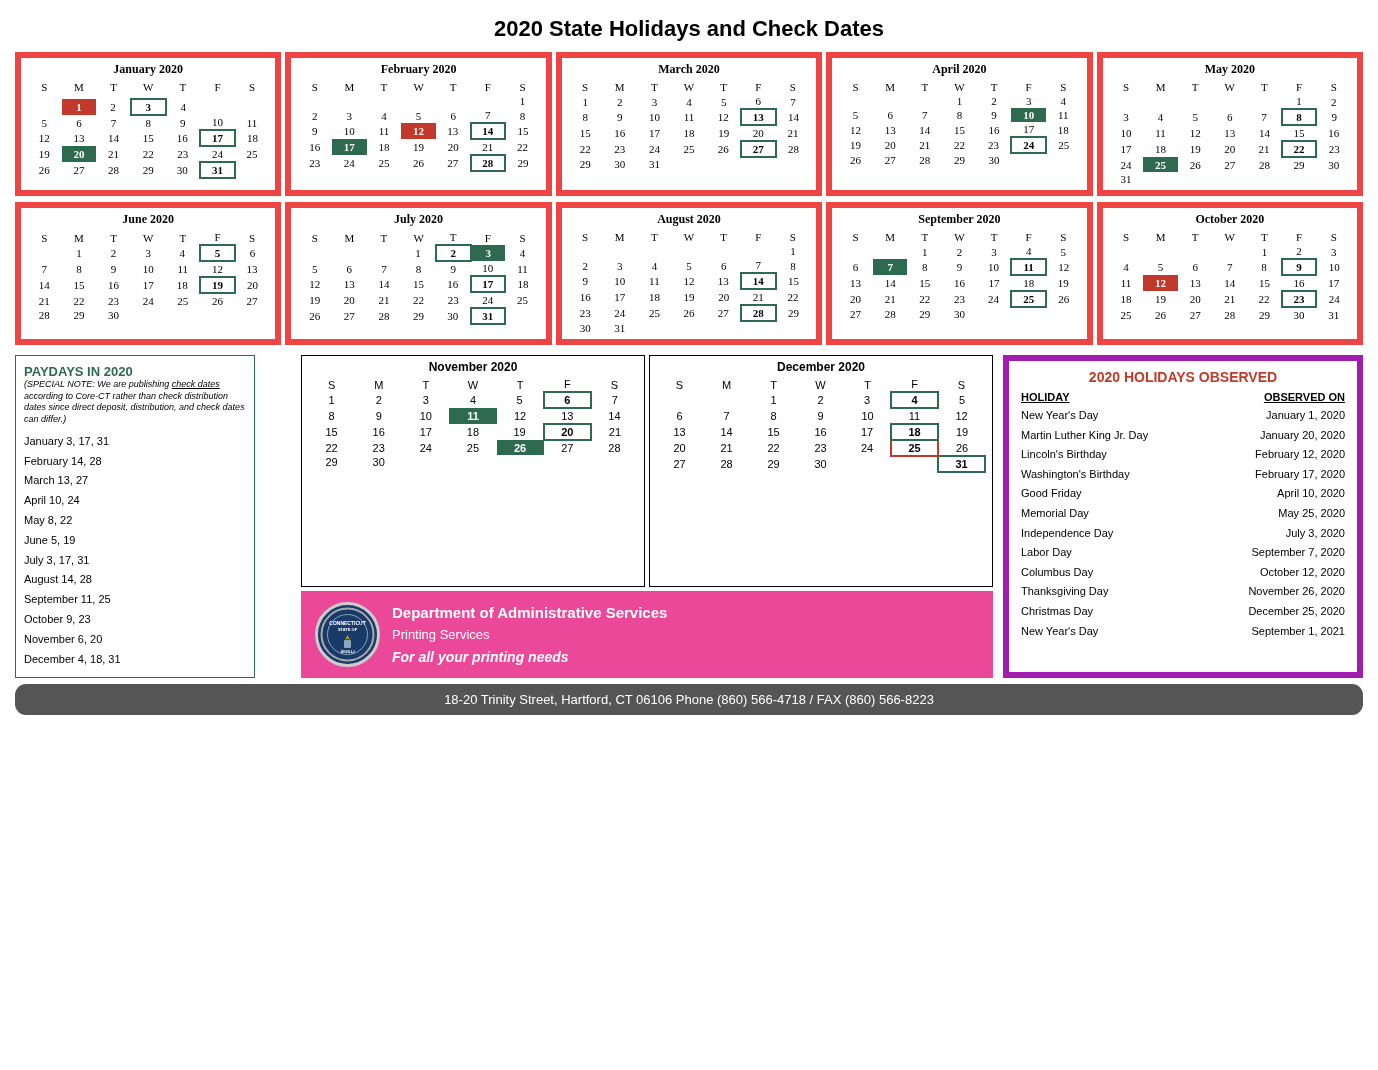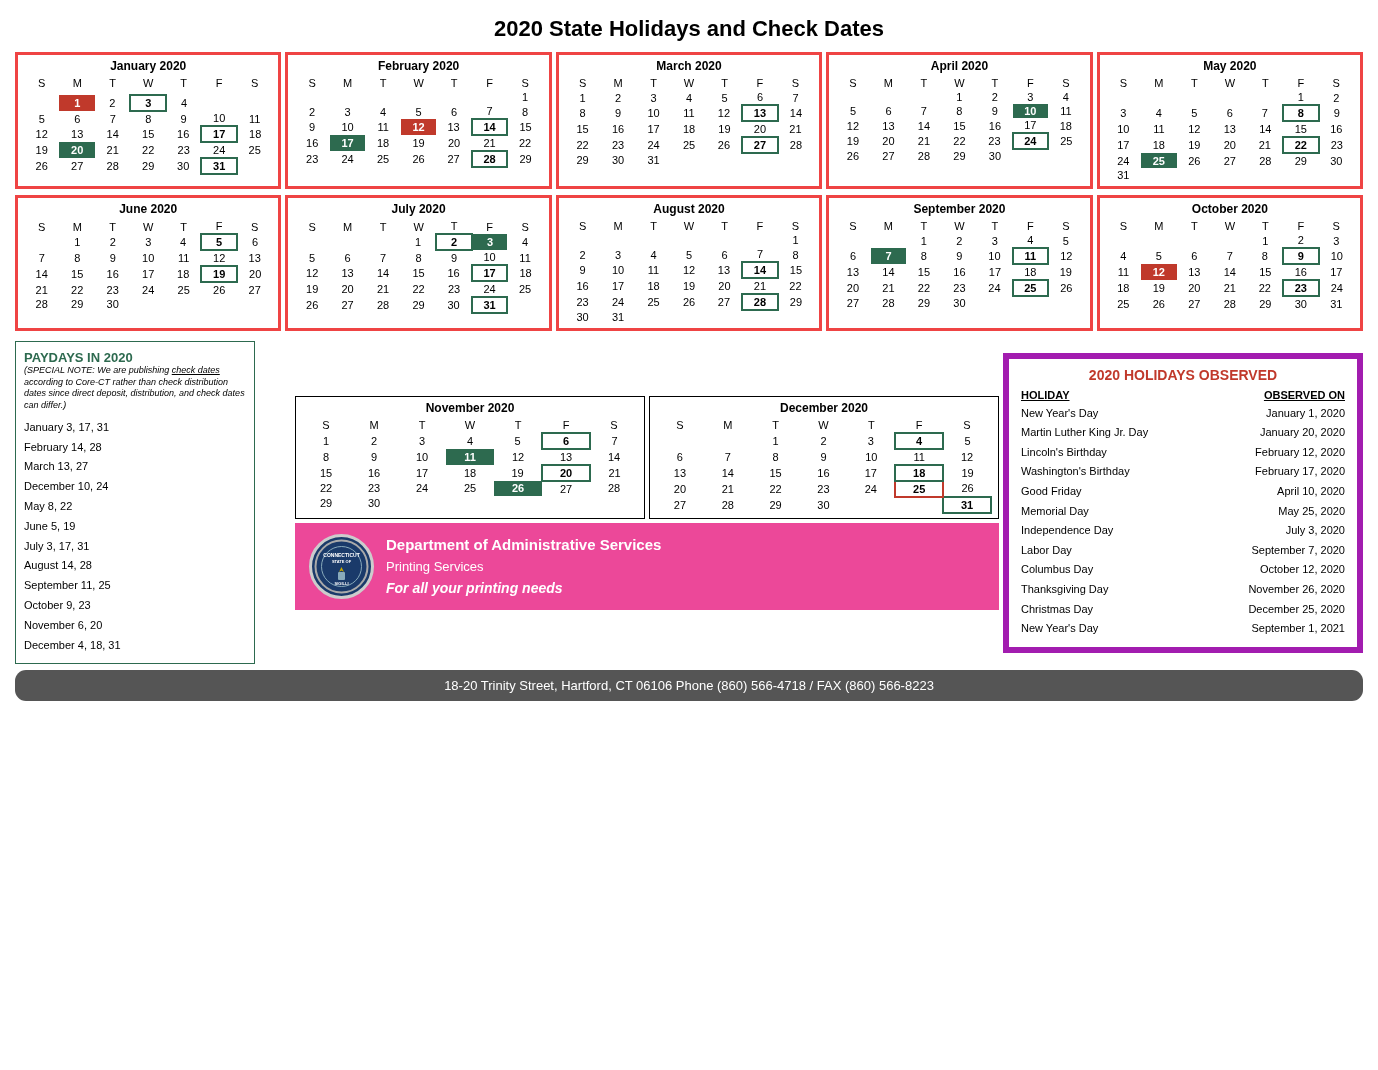--- a/index.html
+++ b/index.html
@@ -25,24 +25,25 @@
       margin-bottom: 10px;
       color: #000;
     }
     
     .calendar-row {
       display: flex;
       width: 100%;
       margin-bottom: 6px;
     }
     .cal-month {
-      border: 3px solid #ef4444;
+      border: 6px solid #ef4444;
       flex: 1;
       margin-right: 4px;
       padding: 4px 6px;
+      font-family: Liberation Serif, serif;
     }
     .cal-month:last-child { margin-right: 0; }
     .cal-month-title {
       text-align: center;
       font-weight: bold;
       font-size: 12px;
       margin-bottom: 3px;
     }
     .cal-grid {
       width: 100%;
@@ -78,22 +79,21 @@
     .outline-red {
       border: 2px solid #c0392b;
       font-weight: bold;
     }
 
     
     .bottom-section {
       display: flex;
       width: 100%;
       margin-top: 4px;
-      gap: 4px;
-      align-items: center;
+      gap: 10px;
     }
     .paydays-box {
       border: 1px solid #2d6a4f;
       padding: 8px;
       width: 240px;
       flex-shrink: 0;
     }
     .paydays-title {
       font-weight: bold;
       font-size: 13px;
@@ -960,21 +960,21 @@
 
     <div class="paydays-box">
       <div class="paydays-title">PAYDAYS IN 2020</div>
       <div class="paydays-note">
         <span>(SPECIAL NOTE: We are publishing </span><u>check dates</u><span> according to Core-CT rather than check distribution dates since direct deposit, distribution, and check dates can differ.)</span>
       </div>
       <div class="paydays-list">
         <div>January  3, 17, 31</div>
         <div>February 14, 28</div>
         <div>March 13, 27</div>
-        <div>December 10, 24</div>
+        <div>April 10, 24</div>
         <div>May 8, 22</div>
         <div>June 5, 19</div>
         <div>July 3, 17, 31</div>
         <div>August 14, 28</div>
         <div>September 11, 25</div>
         <div>October 9, 23</div>
         <div>November 6, 20</div>
         <div>December 4, 18, 31</div>
       </div>
     </div>

